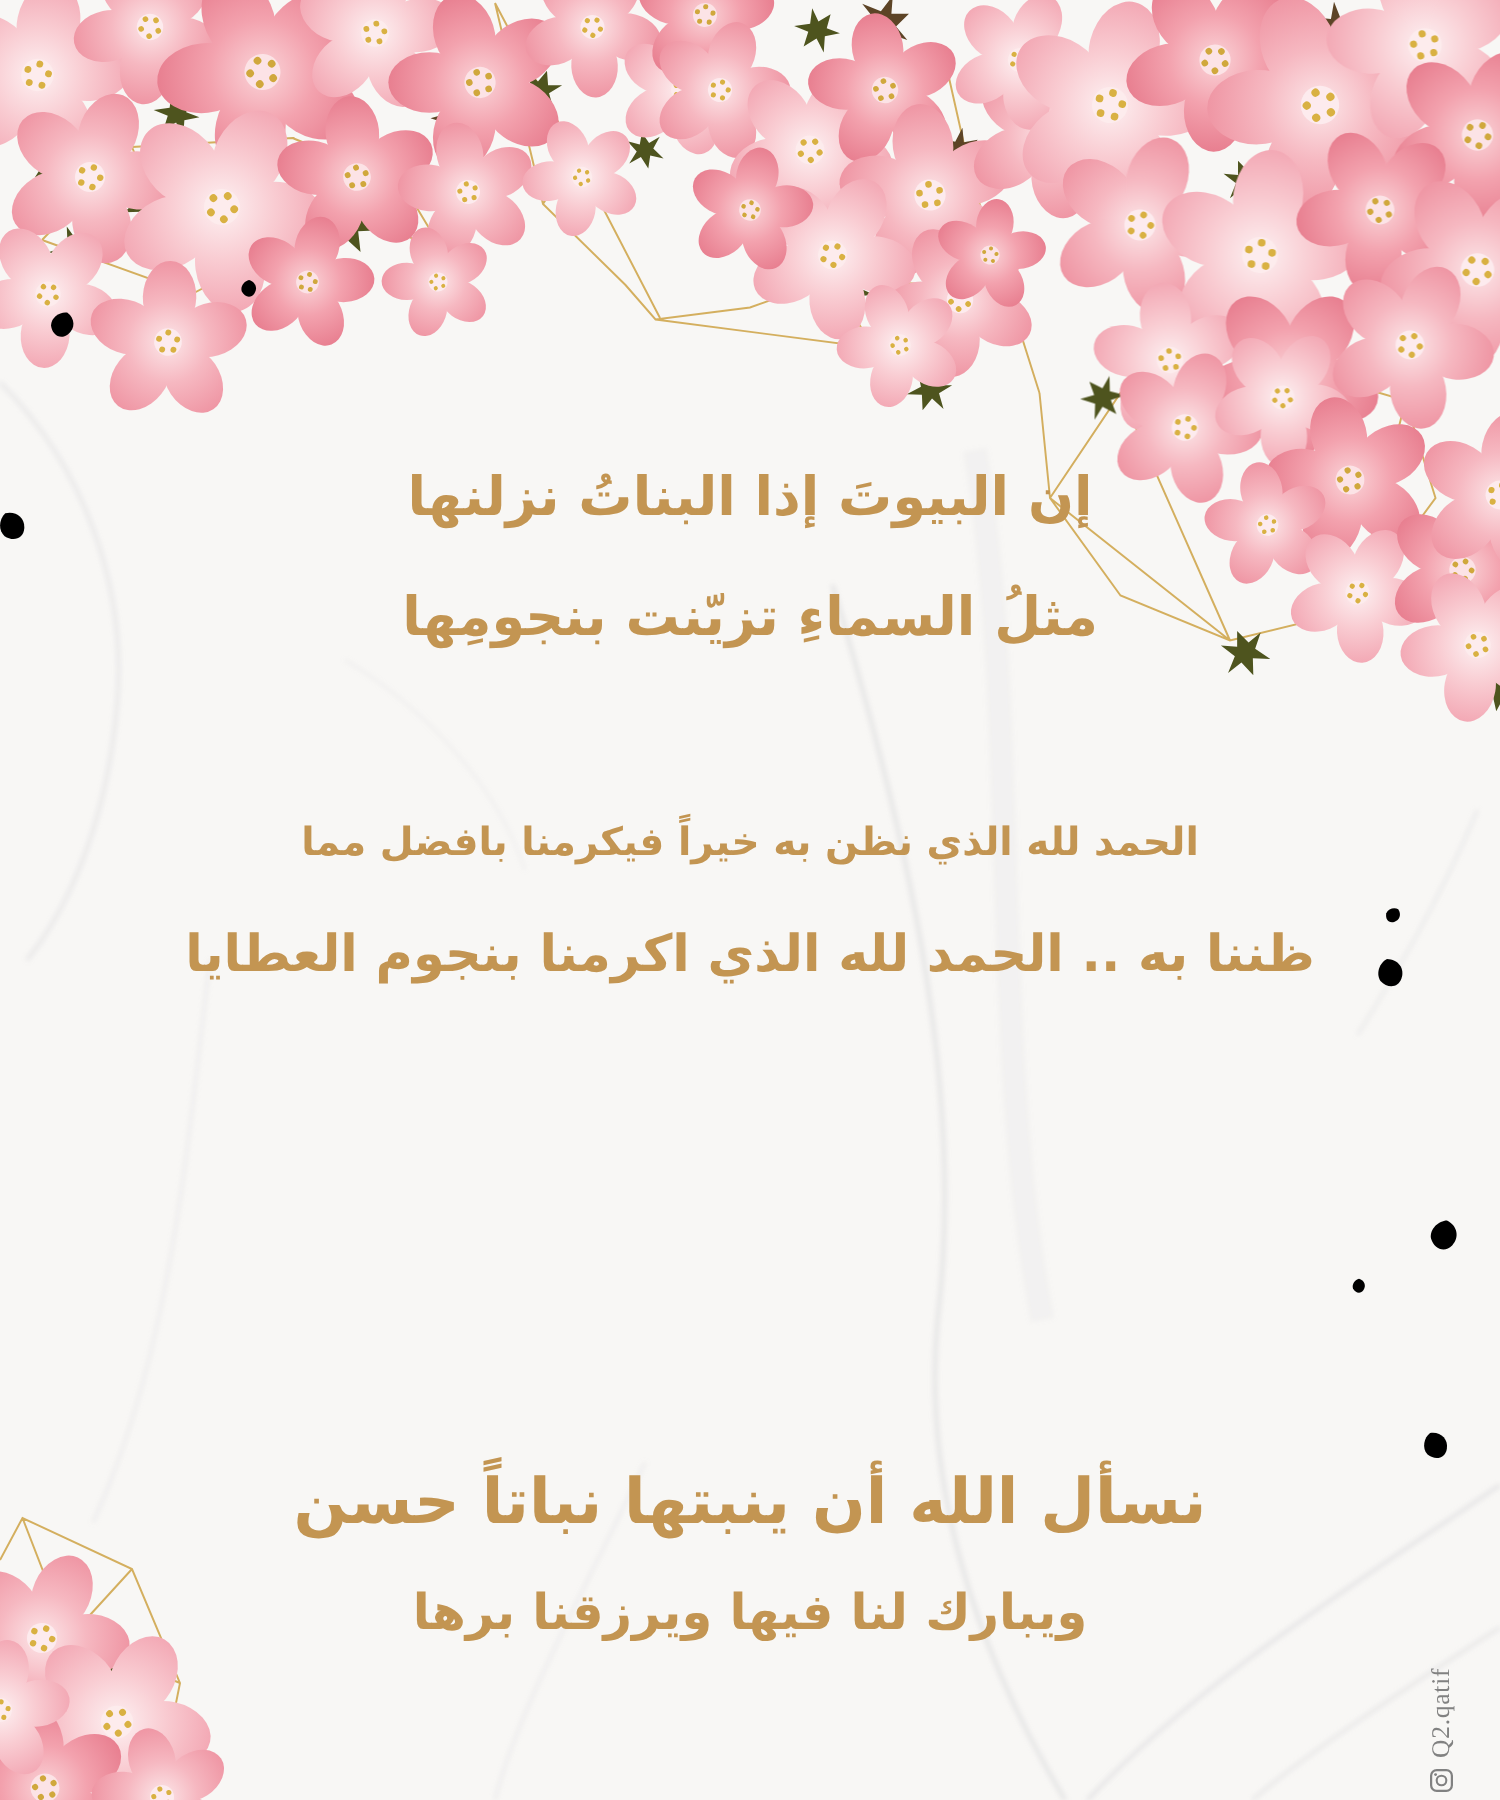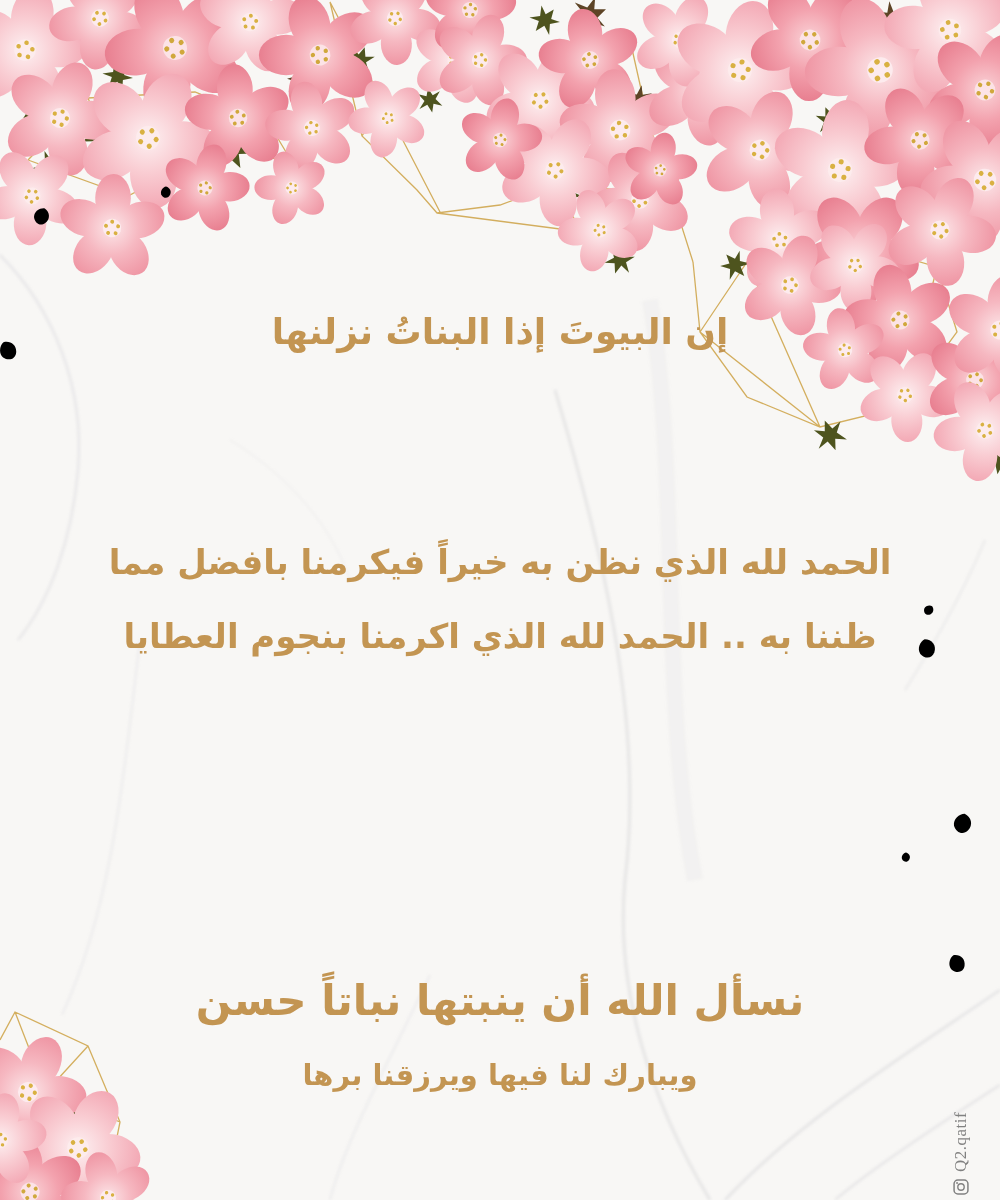--- a/index.html
+++ b/index.html
@@ -18,31 +18,31 @@
   }
   svg.deco{position:absolute;inset:0;width:1000px;height:1200px;display:block;}
   .text-layer{position:absolute;inset:0;direction:rtl;}
   .gold-line{
     position:absolute;left:0;width:100%;text-align:center;
     color:var(--text-gold);font-weight:700;
     text-shadow:0 0 0 rgba(0,0,0,0);
   }
   .verse-l1{top:296px;font-size:36px;line-height:72px;}
   .verse-l2{top:376px;font-size:36px;line-height:72px;}
-  .praise-l1{top:526px;font-size:34px;line-height:72px;text-align:center;}
+  .praise-l1{top:526px;font-size:26px;line-height:72px;text-align:center;}
   .praise-l2{top:600px;font-size:34px;line-height:72px;}
   .headline{
     position:absolute;top:690px;left:0;width:100%;text-align:center;
     font-size:100px;line-height:220px;font-weight:700;direction:rtl;
     background:linear-gradient(178deg,var(--headline-gold-dark) 18%,var(--headline-gold-mid) 52%,var(--headline-gold-light) 96%);
     -webkit-background-clip:text;background-clip:text;
     color:var(--headline-gold-dark);-webkit-text-fill-color:transparent;
   }
   .dua-l1{top:966px;font-size:42px;line-height:70px;}
-  .dua-l2{top:1040px;font-size:29px;line-height:70px;}
+  .dua-l2{top:1040px;font-size:33px;line-height:70px;}
   .watermark{
     position:absolute;left:948px;top:1195px;width:130px;height:26px;
     transform:rotate(-90deg);transform-origin:0 0;
     display:flex;align-items:center;gap:7px;direction:ltr;
     font-family:"Liberation Serif",serif;font-size:17px;color:var(--watermark-gray);
     letter-spacing:.5px;opacity:.85;
   }
   .watermark svg{flex:0 0 auto;}
 </style>
 </head>
@@ -254,20 +254,21 @@
       <use href="#pet" transform="translate(929 610) rotate(40) scale(.55)"></use>
       <use href="#pet" transform="translate(927 648) rotate(-15)"></use>
       <use href="#pet" transform="translate(963 823) rotate(10) scale(1.05)"></use>
       <use href="#pet" transform="translate(906 857) scale(.5)"></use>
       <use href="#pet" transform="translate(957 963) rotate(-25) scale(.95)"></use>
     </g>
   </svg>
 
   <div class="text-layer">
     <div class="gold-line verse-l1">إن البيوتَ إذا البناتُ نزلنها</div>
+    <div class="gold-line verse-l2">مثلُ السماءِ تزيّنت بنجومِها</div>
 
     <div class="gold-line praise-l1">الحمد لله الذي نظن به خيراً فيكرمنا بافضل مما</div>
     <div class="gold-line praise-l2">ظننا به .. الحمد لله الذي اكرمنا بنجوم العطايا</div>
 
 
     <div class="gold-line dua-l1">نسأل الله أن ينبتها نباتاً حسن</div>
     <div class="gold-line dua-l2">ويبارك لنا فيها ويرزقنا برها</div>
   </div>
 
   <div class="watermark">

